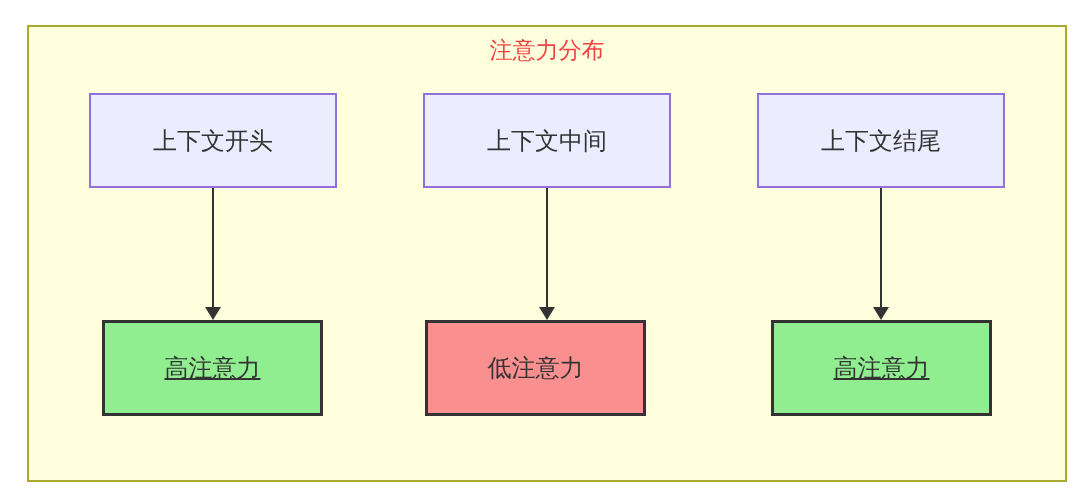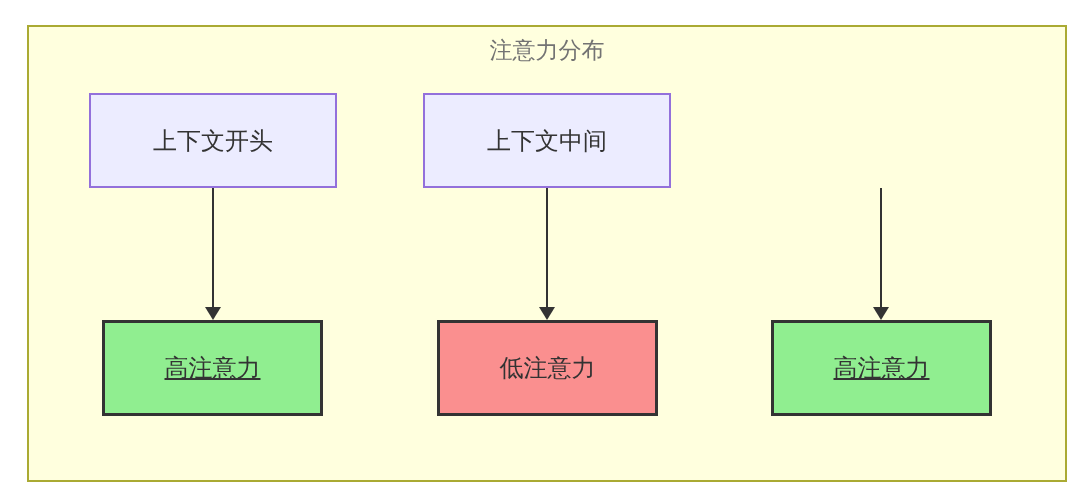--- a/index.html
+++ b/index.html
@@ -27,21 +27,21 @@
     background: #ffffde;
     border: 2px solid #aaaa33;
   }
   .diagram-title {
     position: absolute;
     top: 8px;
     left: 0;
     width: 100%;
     text-align: center;
     font-size: 23px;
-    color: #737373;
+    color: #ef4444;
   }
   .node {
     position: absolute;
     box-sizing: border-box;
     display: flex;
     align-items: center;
     justify-content: center;
     font-size: 24px;
     color: #333333;
     text-align: center;
@@ -59,21 +59,21 @@
     height: 96px;
     border: 3px solid #333333;
   }
   .node.target.high { background: #90ee90; text-decoration: underline; }
   .node.target.low  { background: #fa8f8f; }
 
   .src-a { left: 60px; }
   .src-b { left: 394px; }
   .src-c { left: 728px; }
   .tgt-a { left: 73px; }
-  .tgt-b { left: 408px; }
+  .tgt-b { left: 396px; }
   .tgt-c { left: 742px; }
 
   .arrow {
     position: absolute;
     top: 161px;
     height: 132px;
     width: 16px;
   }
   .arrow-a { left: 176px; }
   .arrow-b { left: 510px; }
@@ -104,20 +104,23 @@
   <div class="panel">
 
     <div class="diagram-title">注意力分布</div>
 
     <div class="node source src-a">
       <span>上下文开头</span>
     </div>
     <div class="node source src-b">
       <span>上下文中间</span>
     </div>
+    <div class="node source src-c">
+      <span>上下文结尾</span>
+    </div>
 
     <div class="arrow arrow-a">
       <div class="line"></div>
       <div class="head"></div>
     </div>
     <div class="arrow arrow-b">
       <div class="line"></div>
       <div class="head"></div>
     </div>
     <div class="arrow arrow-c">

